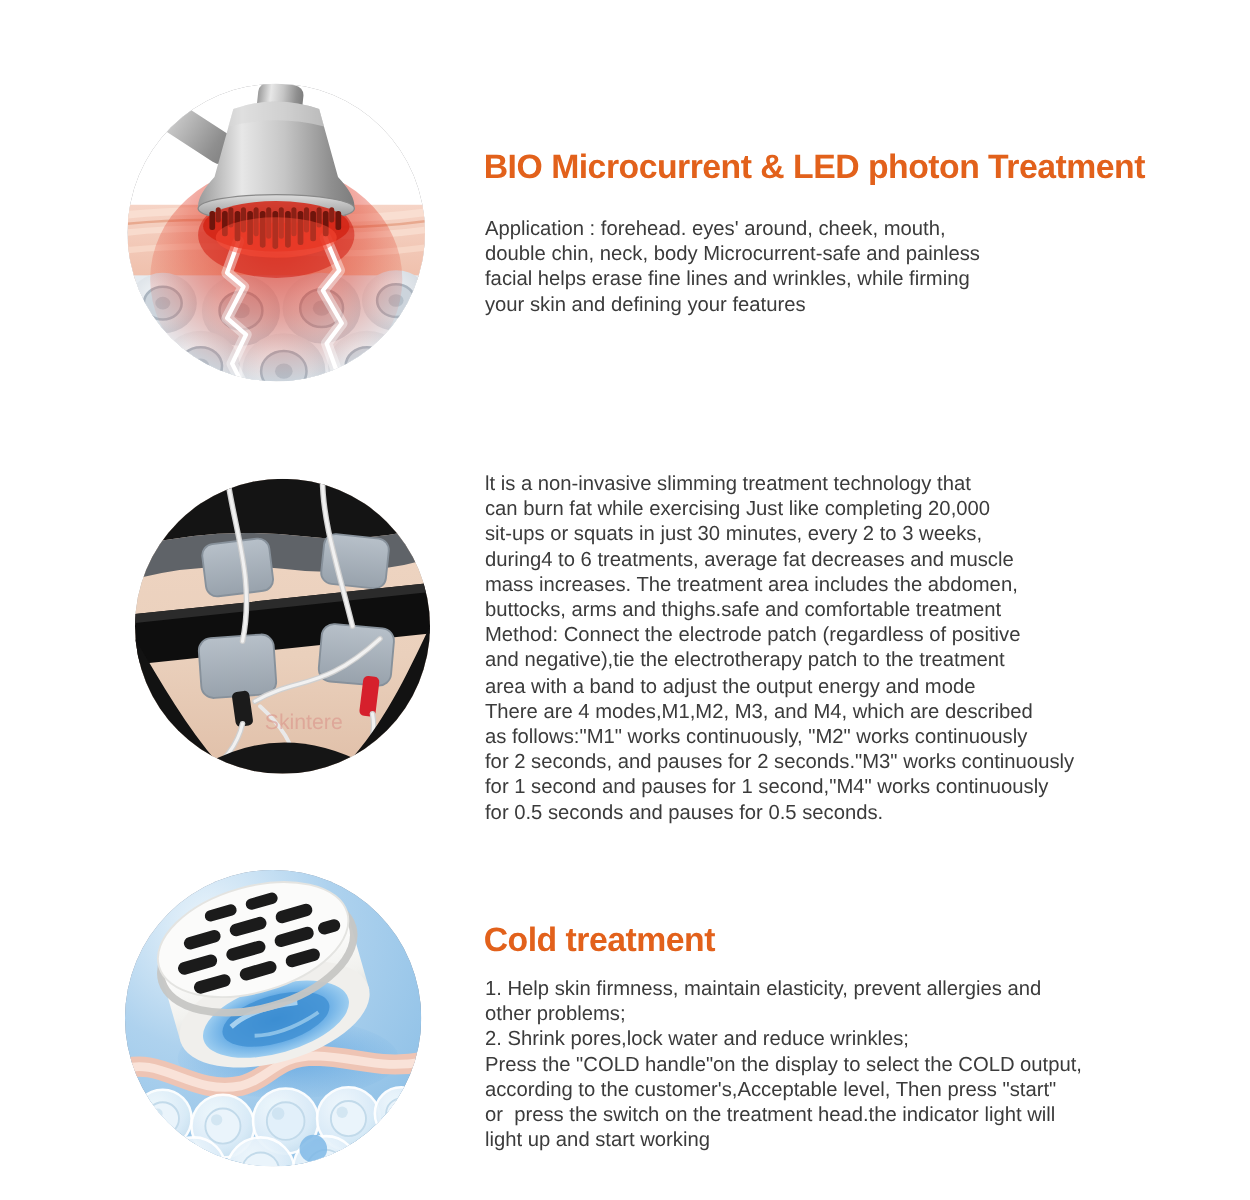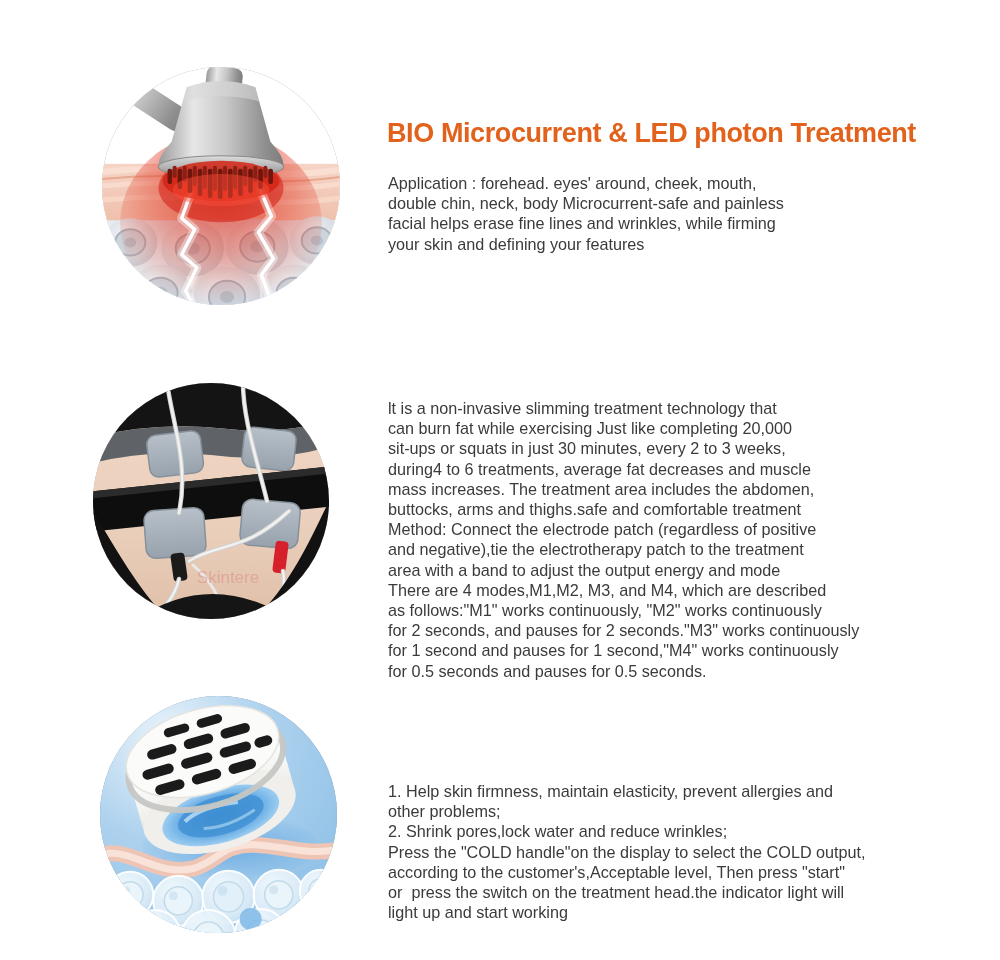--- a/index.html
+++ b/index.html
@@ -23,26 +23,26 @@
     letter-spacing:-0.4px; white-space:nowrap;text-align:center;
   }
   .sec-body {
     position:absolute; left:388px; width:600px;
     color:#3b3b3b; font-size:16.2px; line-height:20.2px;
     white-space:pre-wrap;
   }
   #title-1 { top:116px; }
   #body-1  { top:173px; }
   #title-2 { top:339px; }
-  #body-2  { top:398px; }
+  #body-2  { top:377px; }
   #title-3 { top:735px; }
   #body-3  { top:781px; }
 
   #photo-1 { left:102px; top:67px;  width:238px; height:238px; }
-  #photo-2 { left:93px; top:383px; width:236px; height:236px; }
+  #photo-2 { left:108px; top:383px; width:236px; height:236px; }
   #photo-3 { left:100px; top:696px; width:237px; height:237px; }
 </style>
 </head>
 <body>
 
 <div class="page">
 
   <div class="circle-photo ring1" id="photo-1">
     <svg viewBox="0 0 236 236">
       <defs>
@@ -329,20 +329,21 @@
 buttocks, arms and thighs.safe and comfortable treatment
 Method: Connect the electrode patch (regardless of positive
 and negative),tie the electrotherapy patch to the treatment
 area with a band to adjust the output energy and mode
 There are 4 modes,M1,M2, M3, and M4, which are described
 as follows:"M1" works continuously, "M2" works continuously
 for 2 seconds, and pauses for 2 seconds."M3" works continuously
 for 1 second and pauses for 1 second,"M4" works continuously
 for 0.5 seconds and pauses for 0.5 seconds.</div>
 
+  <h2 class="sec-title" id="title-3">Cold treatment</h2>
   <div class="sec-body" id="body-3">1. Help skin firmness, maintain elasticity, prevent allergies and
 other problems;
 2. Shrink pores,lock water and reduce wrinkles;
 Press the "COLD handle"on the display to select the COLD output,
 according to the customer's,Acceptable level, Then press "start"
 or  press the switch on the treatment head.the indicator light will
 light up and start working</div>
 
 </div>
 

